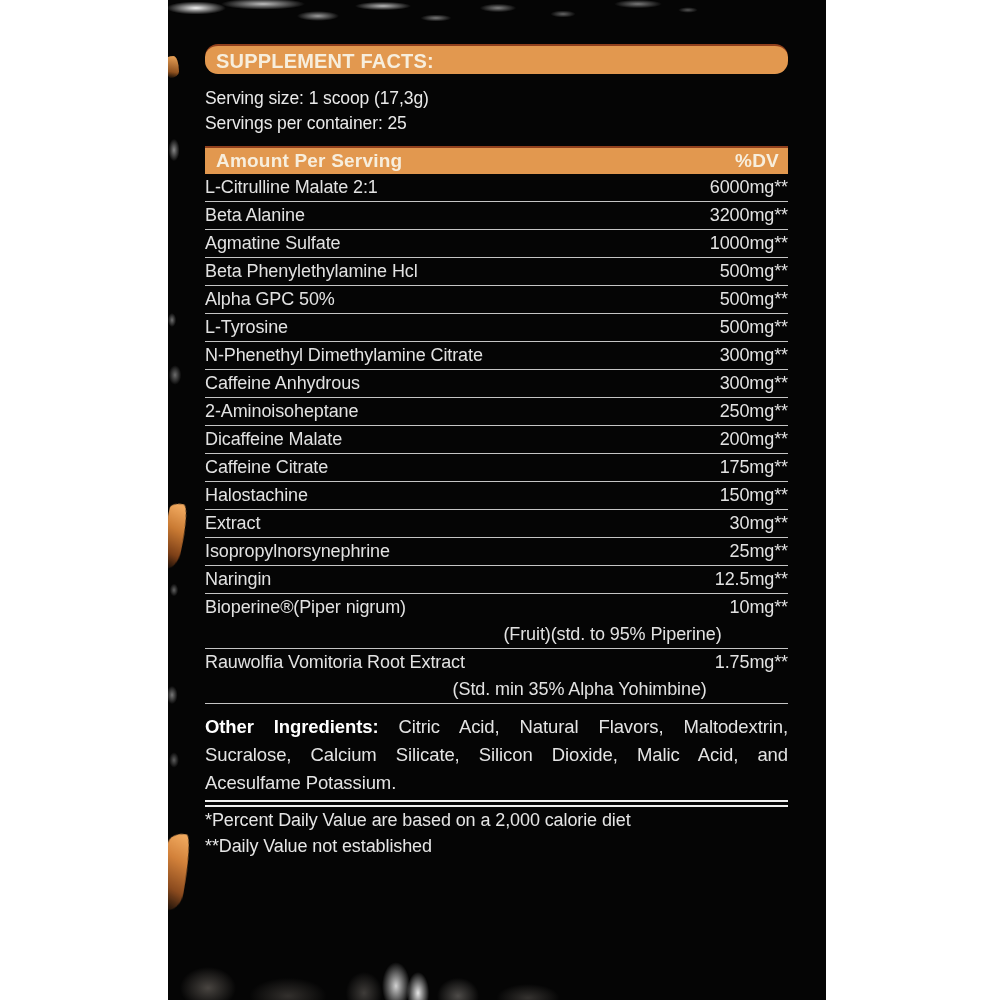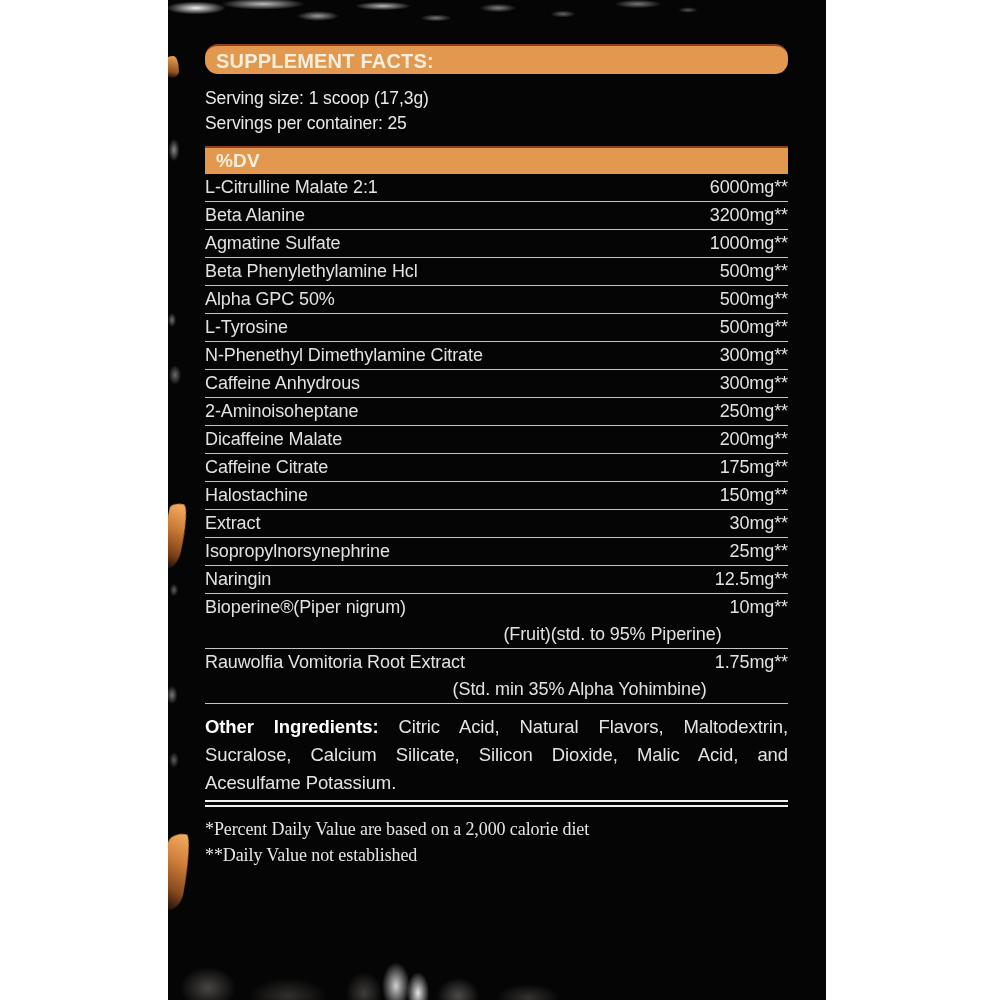--- a/index.html
+++ b/index.html
@@ -103,21 +103,21 @@
     margin-top:9px;font-size:18.5px;line-height:28px;color:#e4e4e4;
     text-align:justify;letter-spacing:-.1px;
   }
   .other .oi-label{font-weight:bold;color:#ffffff;}
 
   .double-rule{
     margin-top:3px;height:3px;
     border-top:2px solid #efefef;border-bottom:2px solid #efefef;
   }
 
-  .footnotes{margin-top:9px;font-size:18px;line-height:26px;color:#e6e6e6;letter-spacing:-.1px;font-family:Liberation Serif, serif;}
+  .footnotes{font-size:18px;line-height:26px;color:#e6e6e6;letter-spacing:-.1px;}
 </style>
 </head>
 <body style="background: rgb(255, 255, 255);">
 
 <div class="page">
   <div class="label-panel" style="background: rgb(5, 5, 5);">
 
     <div class="grunge-top"></div>
     <div class="speck-strip"></div>
     <div class="flame flame-top"></div>
@@ -130,20 +130,21 @@
       <div class="bar title-bar accent" style="background: rgb(226, 152, 79); border-radius: 13px;">
         <span>SUPPLEMENT FACTS:</span>
       </div>
 
       <div class="serving">
         <div>Serving size: 1 scoop (17,3g)</div>
         <div>Servings per container: 25</div>
       </div>
 
       <div class="bar table-bar accent" style="background: rgb(226, 152, 79);">
+        <span>Amount Per Serving</span>
         <span>%DV</span>
       </div>
 
       <div class="rows" id="rows">
           <div class="row">
     <span class="r-name">L-Citrulline Malate 2:1</span>
     <span class="r-value">6000mg**</span>
   </div>
           <div class="row">
     <span class="r-name">Beta Alanine</span>

